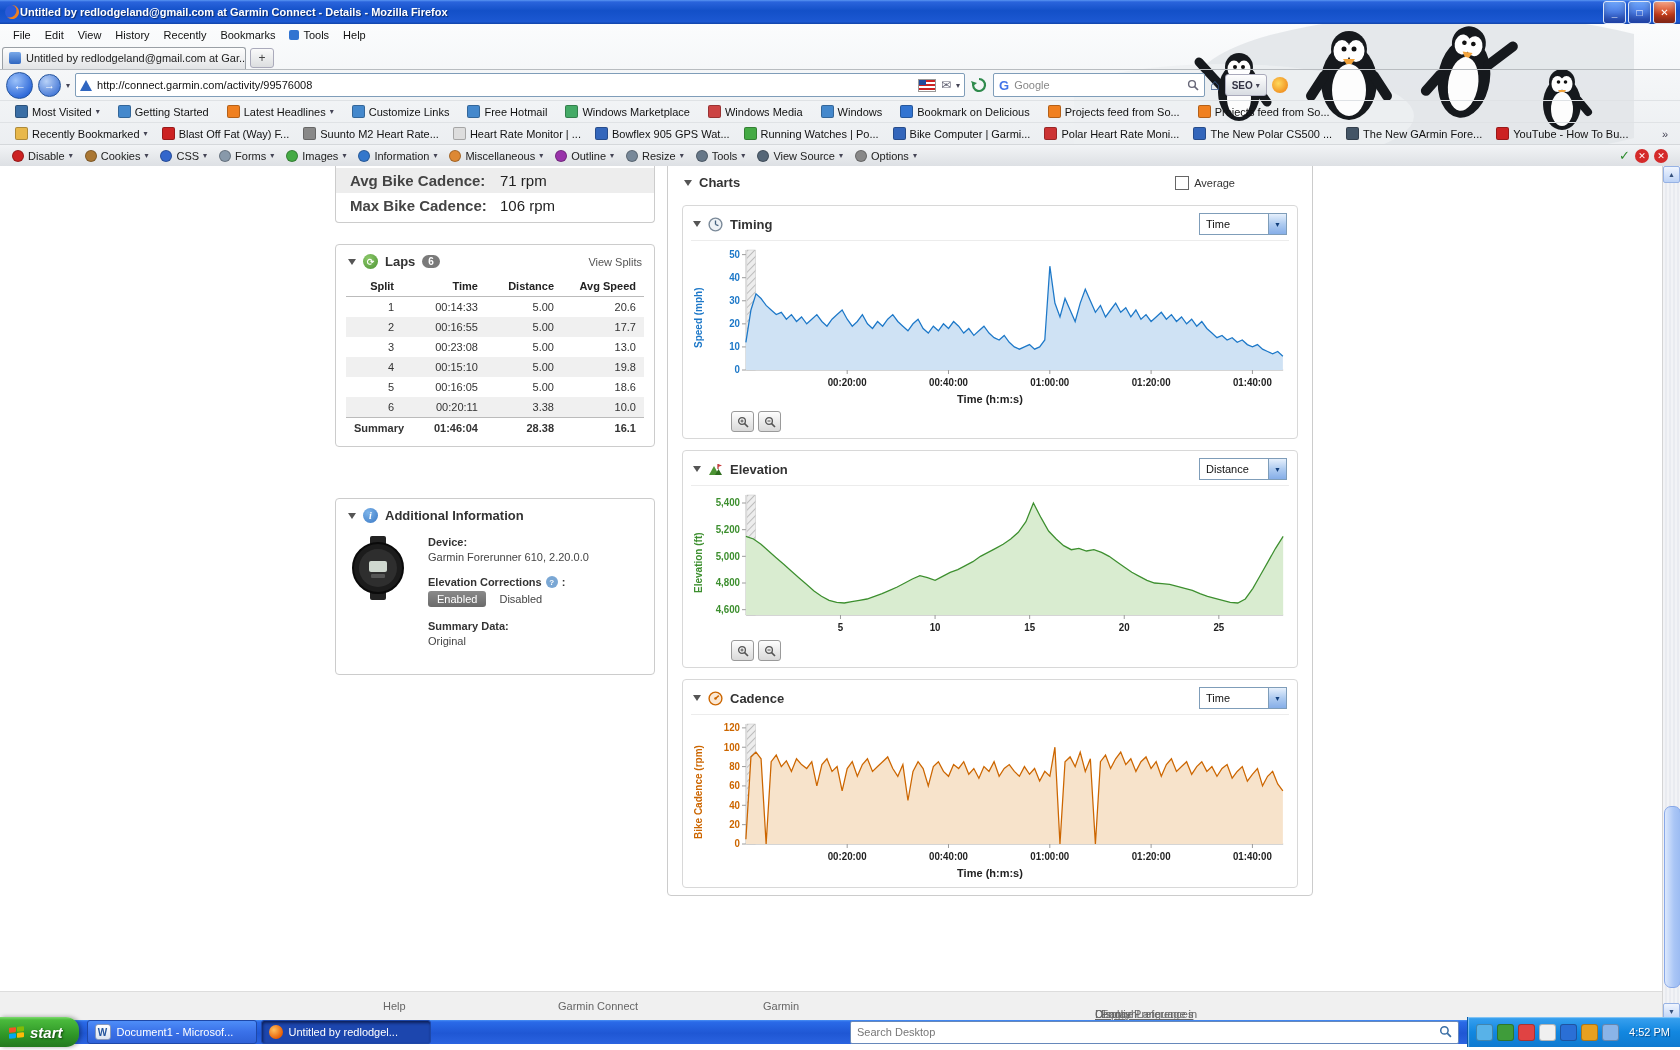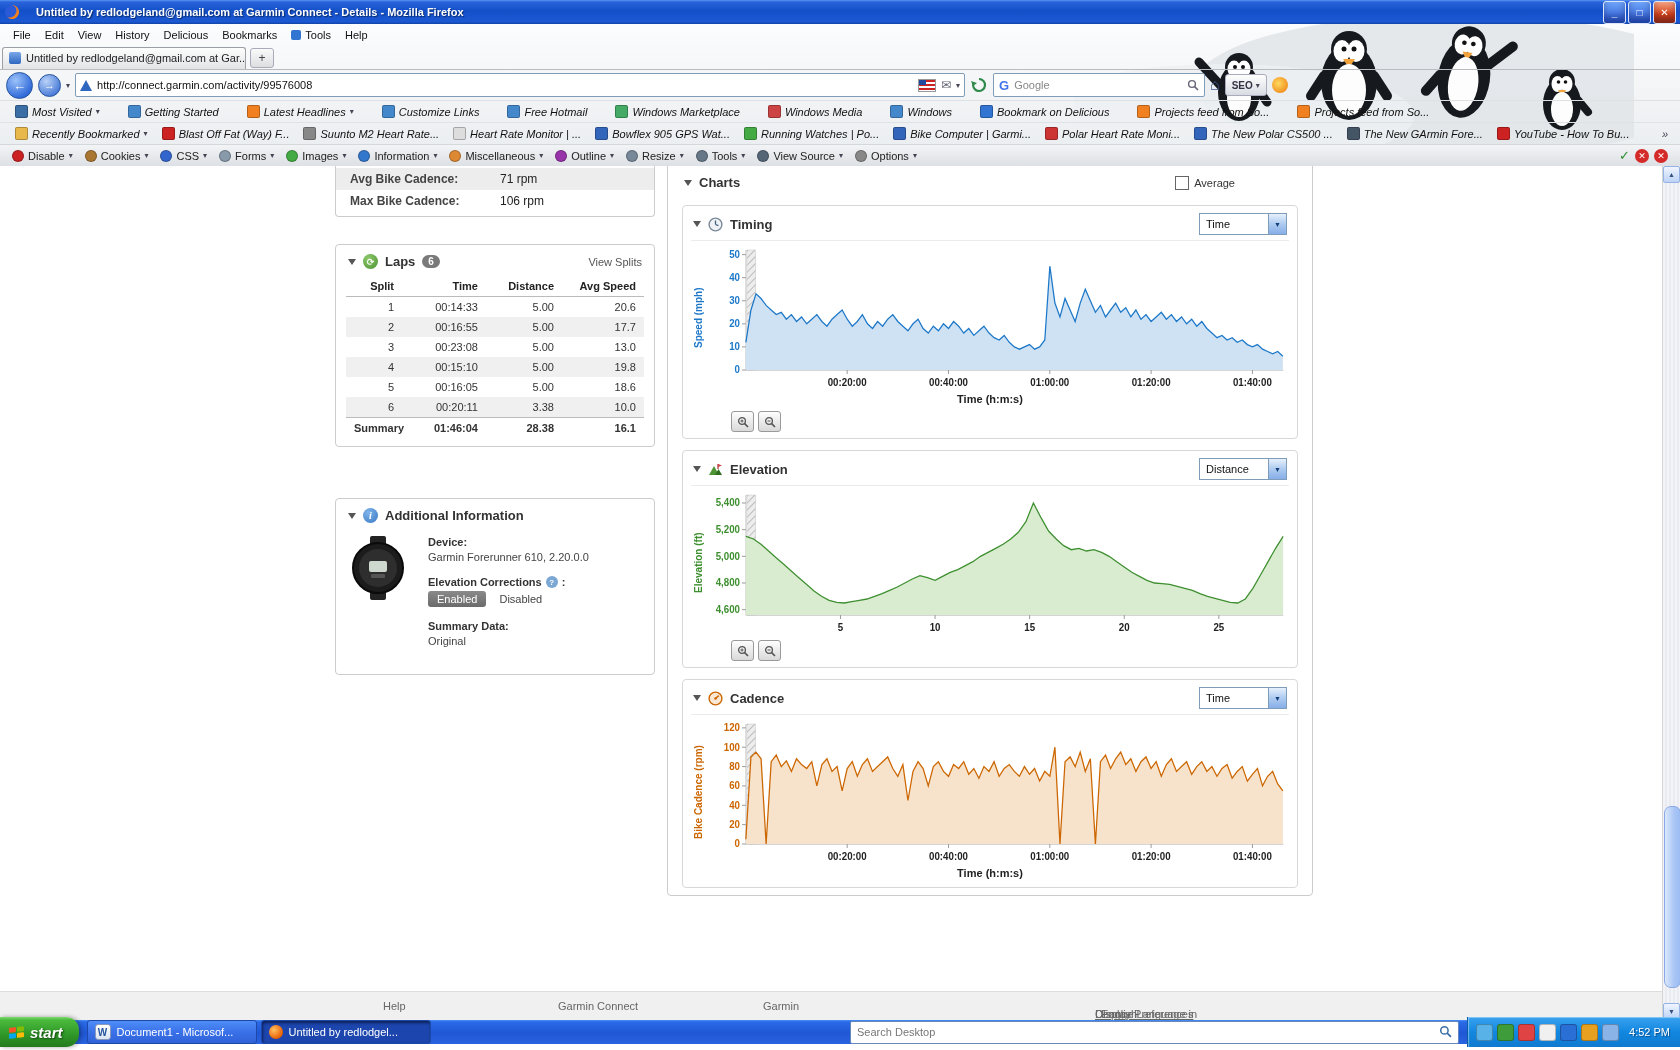--- a/index.html
+++ b/index.html
@@ -1,19 +1,19 @@
 <!DOCTYPE html>
 <html><head>
 <meta charset="utf-8">
 <style>
   html,body{margin:0;padding:0;width:1680px;height:1050px;overflow:hidden;font-family:"Liberation Sans","DejaVu Sans",sans-serif;cursor:default;background:#fff;}
   #screen{position:relative;width:1680px;height:1050px;overflow:hidden;}
   
   #titlebar{position:absolute;top:0;left:0;width:100%;height:24px;background:linear-gradient(180deg,#5a96f2 0%,#2a64dc 8%,#1350c8 45%,#1c58d2 90%,#1244a8 100%);display:flex;align-items:center;padding:0 4px;box-sizing:border-box;z-index:40;}
-  #titlebar .ttext{color:#fff;font-size:11px;font-weight:bold;margin-left:16px;text-shadow:1px 1px 1px #0a2a6a;white-space:nowrap;}
+  #titlebar .ttext{color:#fff;font-size:11px;font-weight:bold;margin-left:0;text-shadow:1px 1px 1px #0a2a6a;white-space:nowrap;}
   .winbtns{margin-left:auto;display:flex;}
   .winbtn{width:21px;height:21px;border:1px solid #dce6f8;border-radius:3px;margin-left:2px;display:flex;align-items:center;justify-content:center;color:#fff;font-size:10px;font-weight:bold;box-shadow:inset 0 -7px 7px rgba(0,0,40,.3);}
   .btn-min,.btn-max{background:linear-gradient(#6ea4f8,#2a5ad8);}
   .btn-close{background:linear-gradient(#f2a284,#d84318 60%,#b83610);}
   
   #chrome{position:absolute;top:24px;left:0;width:100%;height:142px;background:linear-gradient(180deg,#fbfcfd,#e9ecef);z-index:5;}
   #persona{position:absolute;top:-4px;right:46px;width:560px;height:146px;z-index:0;pointer-events:none;}
   .crow{position:relative;z-index:2;display:flex;align-items:center;box-sizing:border-box;}
   #menubar{height:22px;padding:0 6px;font-size:11px;color:#111;}
   .menu-item{display:flex;align-items:center;padding:2px 7px;}
@@ -31,35 +31,35 @@
   .urlbar .url-text{flex:1 1 auto;white-space:nowrap;overflow:hidden;}
   .mini-icon{flex:none;display:inline-flex;align-items:center;justify-content:center;}
   .flagicon{width:16px;height:11px;background:repeating-linear-gradient(180deg,#c22 0 2px,#fff 2px 4px);position:relative;border:1px solid #999;}
   .flagicon::after{content:"";position:absolute;left:0;top:0;width:7px;height:5px;background:#224a9c;}
   .envicon{font-size:12px;color:#667;}
   .searchbox{width:200px;height:22px;background:#fff;border:1px solid #7f9db9;border-radius:2px;display:flex;align-items:center;padding:0 5px;gap:5px;font-size:11px;color:#888;flex:none;}
   .glogo{font-weight:bold;font-size:13px;color:#4274e8;}
   .homeicon{font-size:16px;color:#3a5a8c;}
   .seobtn{display:flex;align-items:center;gap:3px;border:1px solid #aab;border-radius:3px;background:linear-gradient(#fefefe,#d8dce2);height:20px;padding:0 6px;font-size:10px;font-weight:bold;color:#334;}
   .sunicon{width:16px;height:16px;border-radius:50%;background:radial-gradient(circle at 40% 40%,#ffd95e,#f09020 75%);}
-  #bm1,#bm2{height:22px;padding:0 8px;font-size:11px;color:#111;gap:14px;border-top:1px solid #dfe2e5;font-style:italic;}
+  #bm1,#bm2{height:22px;padding:0 8px;font-size:11px;color:#111;gap:4px;border-top:1px solid #dfe2e5;}
   .bm-item{display:flex;align-items:center;gap:4px;padding:0 7px;white-space:nowrap;}
   .bm-icon{width:11px;height:11px;border-radius:2px;flex:none;border:1px solid rgba(0,0,0,.25);}
   .bm-chevron{margin-left:auto;font-size:11px;color:#445;padding:0 4px;}
   #devbar{height:22px;padding:0 6px;font-size:11px;color:#222;border-top:1px solid #d5d8db;background:linear-gradient(180deg,#f2f4f6,#dde0e4);}
   .dev-item{display:flex;align-items:center;gap:4px;padding:0 6px;white-space:nowrap;}
   .dev-dot{width:10px;height:10px;border-radius:50%;flex:none;border:1px solid rgba(0,0,0,.25);}
   .dev-right{margin-left:auto;display:flex;gap:5px;align-items:center;padding-right:6px;}
   .ok-icon{color:#2d8a2d;font-size:13px;font-weight:bold;}
   .err-icon{width:14px;height:14px;border-radius:50%;background:#d42a2a;color:#fff;font-size:9px;font-weight:bold;display:flex;align-items:center;justify-content:center;}
   
   #content{position:absolute;top:166px;left:0;width:100%;height:854px;background:#fff;overflow:hidden;z-index:4;}
   .panel{position:absolute;background:#fff;border:1px solid #ccc;border-radius:4px;box-sizing:border-box;}
   #stats-panel{left:335px;top:0;width:320px;border-top:none;border-radius:0 0 4px 4px;padding:2px 0 4px;}
-  .stat-row{display:flex;padding:4px 14px;font-size:12px;}
+  .stat-row{display:flex;padding:4px 14px;font-size:15px;}
   .stat-row:nth-of-type(odd){background:#ededed;}
   .stat-label{width:150px;color:#444;font-weight:bold;}
   .stat-value{color:#222;}
   #laps-panel{left:335px;top:78px;width:320px;padding-bottom:8px;}
   .panel-header{display:flex;align-items:center;gap:7px;padding:9px 12px 7px;font-size:13px;font-weight:bold;color:#333;}
   .tri{width:0;height:0;border-left:4px solid transparent;border-right:4px solid transparent;border-top:6px solid #555;flex:none;}
   .laps-icon{width:15px;height:15px;border-radius:50%;background:radial-gradient(circle at 35% 30%,#8cc86a,#4d9434);color:#fff;font-size:9px;display:flex;align-items:center;justify-content:center;flex:none;}
   .badge{background:#7a7a7a;color:#fff;font-size:10px;font-weight:bold;border-radius:7px;padding:1px 6px;}
   .hdr-link{margin-left:auto;font-size:11px;font-weight:normal;color:#555;}
   .lt{padding:0 10px;font-size:11px;color:#333;}
@@ -204,21 +204,21 @@
 
         <span class="menu-item">
           <span>View</span>
         </span>
 
         <span class="menu-item">
           <span>History</span>
         </span>
 
         <span class="menu-item">
-          <span>Delicious</span>
+          <span>Recently</span>
         </span>
 
         <span class="menu-item">
           <span>Bookmarks</span>
         </span>
 
         <span class="menu-item">
           <span class="menu-pre"></span>
           <span>Tools</span>
         </span>

